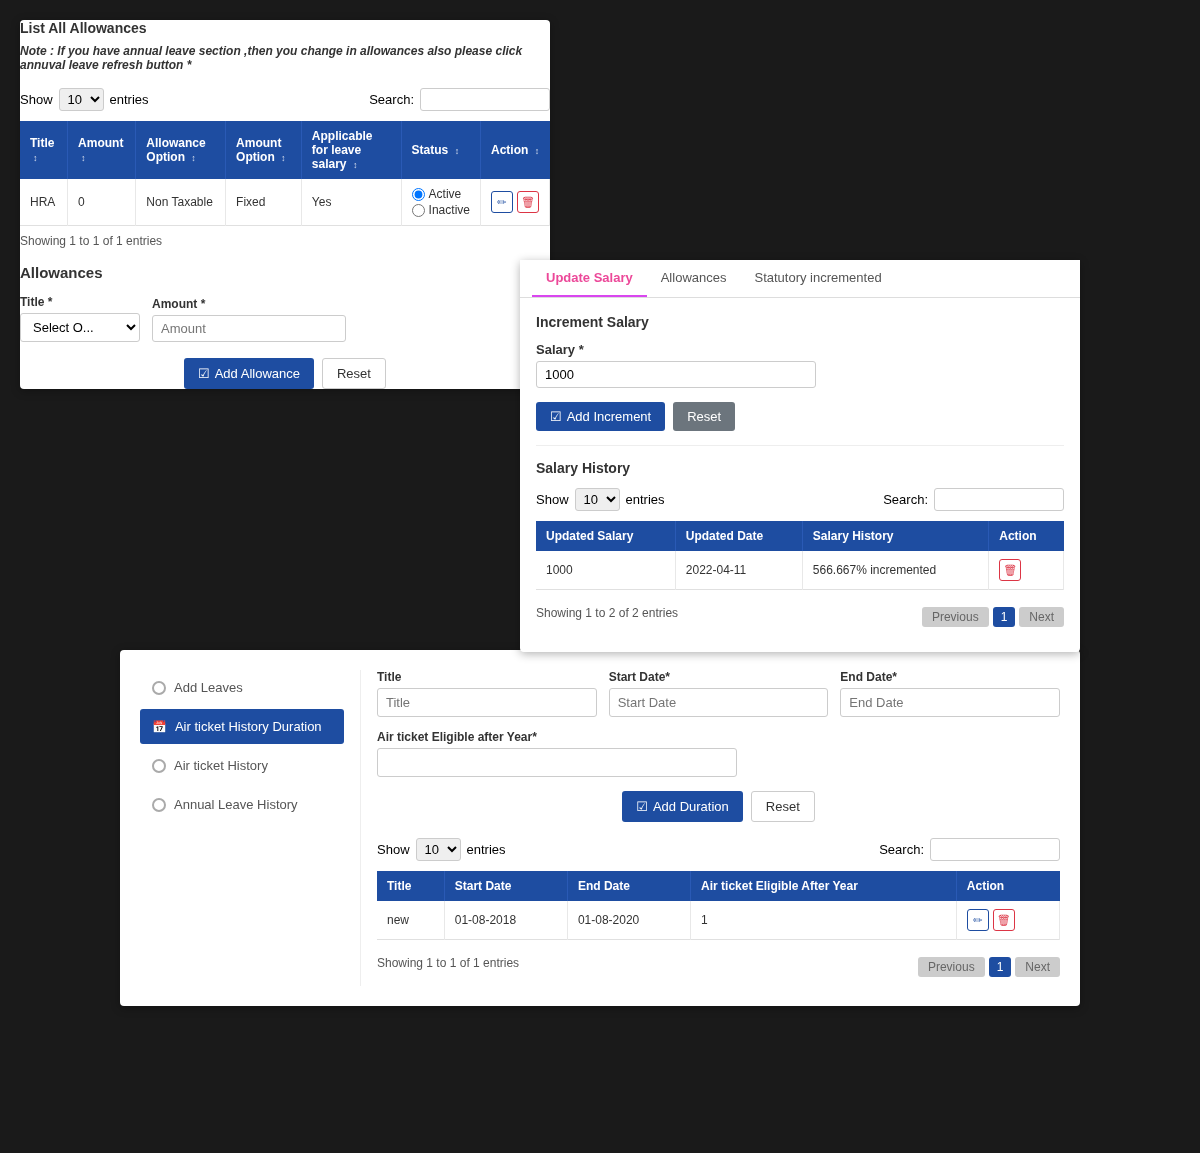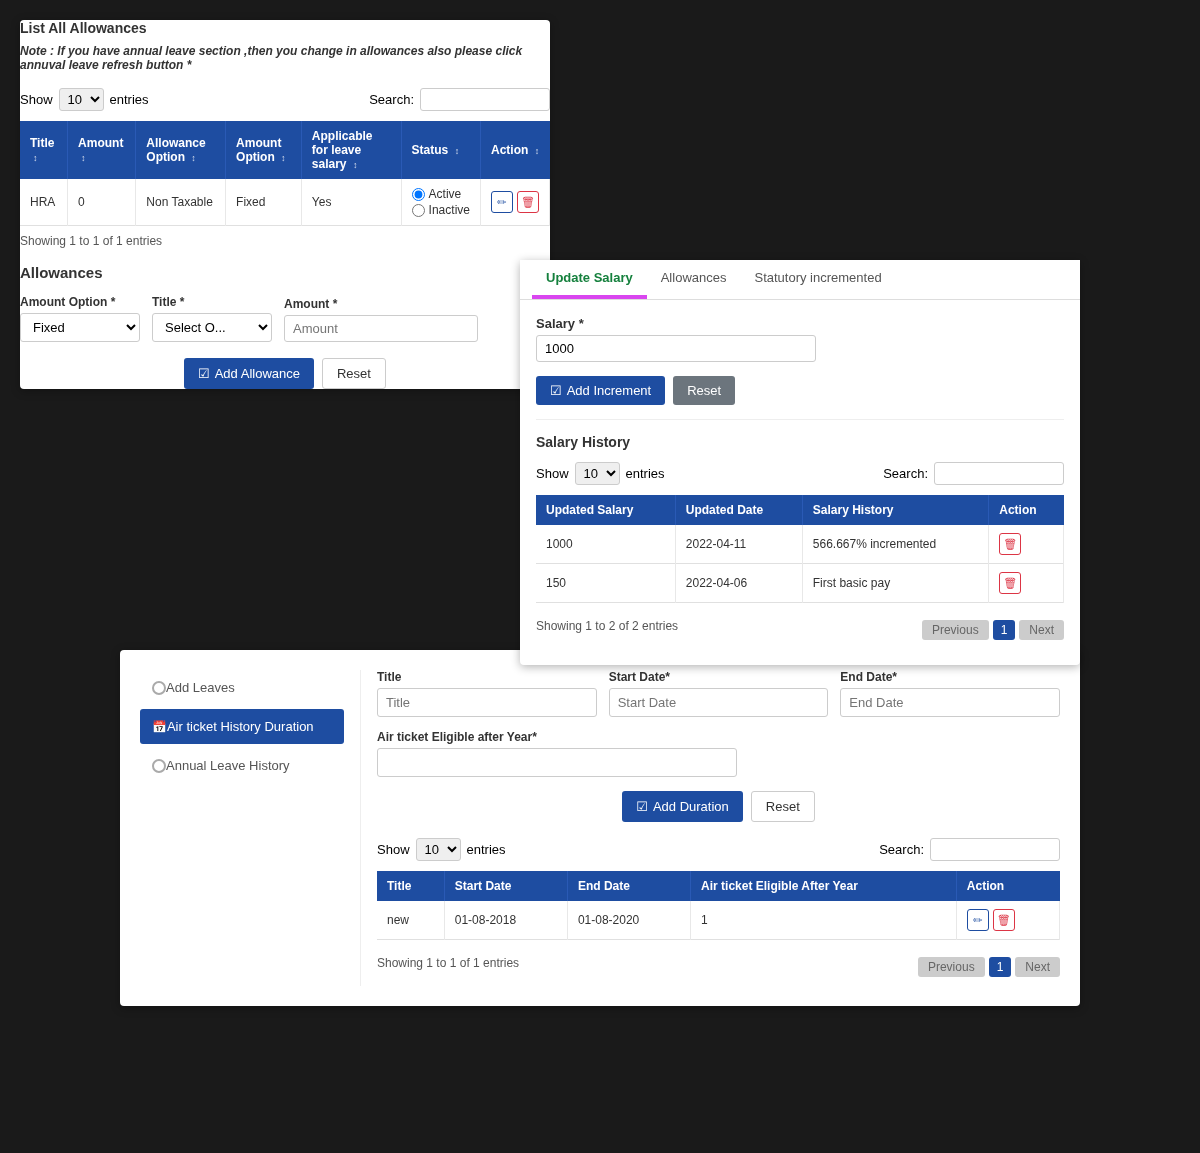--- a/index.html
+++ b/index.html
@@ -275,22 +275,22 @@
 
     .tab-item {
       padding: 10px 14px;
       font-size: 13px;
       cursor: pointer;
       color: #555;
       border-bottom: 2px solid transparent;
     }
 
     .tab-item.active {
-      color: #15803d;
-      border-bottom: 4px solid #d946ef;
+      color: #ec4899;
+      border-bottom: 2px solid #d946ef;
       font-weight: bold;
     }
 
     .tab-content {
       padding: 16px;
     }
 
     .salary-section-title {
       font-size: 14px;
       font-weight: bold;
@@ -363,21 +363,21 @@
 
     .air-main {
       flex: 1;
       padding-left: 16px;
       border-left: 1px solid #eee;
     }
 
     .sidebar-item {
       display: flex;
       align-items: center;
-      gap: 0;
+      gap: 8px;
       padding: 10px 12px;
       border-radius: 3px;
       cursor: pointer;
       font-size: 13px;
       color: #555;
       margin-bottom: 4px;
     }
 
     .sidebar-item.active {
       background: #1e4da1;
@@ -503,27 +503,20 @@
       </tr>
     </tbody>
   </table>
 
   <div class="showing-text">Showing 1 to 1 of 1 entries</div>
 
   <div class="section-title">Allowances</div>
 
   <div class="form-row">
     <div class="form-group">
-      <label class="form-label">Amount Option *</label>
-      <select class="form-select">
-        <option>Fixed</option>
-        <option>Percentage</option>
-      </select>
-    </div>
-    <div class="form-group">
       <label class="form-label">Title *</label>
       <select class="form-select">
         <option>Select O...</option>
       </select>
     </div>
     <div class="form-group">
       <label class="form-label">Amount *</label>
       <input class="form-input" type="text" placeholder="Amount" style="">
     </div>
   </div>
@@ -537,20 +530,21 @@
   </div>
 </div>
 
 <div class="panel panel-salary">
   <div class="tab-bar">
     <div class="tab-item active">Update Salary</div>
     <div class="tab-item">Allowances</div>
     <div class="tab-item">Statutory incremented</div>
   </div>
   <div class="tab-content">
+    <div class="salary-section-title">Increment Salary</div>
 
     <div class="salary-input-row">
       <div>
         <div class="salary-label">Salary *</div>
         <input class="salary-input" type="text" value="1000" style="">
       </div>
     </div>
 
     <div style="display:flex; gap:8px; margin-bottom:14px;">
       <button class="btn-increment">
@@ -589,28 +583,20 @@
       </thead>
       <tbody>
         <tr>
           <td>1000</td>
           <td>2022-04-11</td>
           <td>566.667% incremented</td>
           <td>
             <span class="icon-delete">🗑</span>
           </td>
         </tr>
-        <tr>
-          <td>150</td>
-          <td>2022-04-06</td>
-          <td>First basic pay</td>
-          <td>
-            <span class="icon-delete">🗑</span>
-          </td>
-        </tr>
       </tbody>
     </table>
 
     <div class="pagination-row">
       <div class="showing-text">Showing 1 to 2 of 2 entries</div>
       <div style="display:flex; gap:4px; align-items:center;">
         <button class="pagination-btn disabled">Previous</button>
         <span class="page-num">1</span>
         <button class="pagination-btn disabled">Next</button>
       </div>
@@ -622,20 +608,24 @@
   <div class="air-layout">
 
     <div class="air-sidebar">
       <div class="sidebar-item">
         <span class="checkbox-circle"></span>
         <span>Add Leaves</span>
       </div>
       <div class="sidebar-item active">
         <span style="font-size:12px;">📅</span>
         <span>Air ticket History Duration</span>
+      </div>
+      <div class="sidebar-item">
+        <span class="checkbox-circle"></span>
+        <span>Air ticket History</span>
       </div>
       <div class="sidebar-item">
         <span class="checkbox-circle"></span>
         <span>Annual Leave History</span>
       </div>
     </div>
 
     <div class="air-main">
 
       <div class="form-grid-3">

